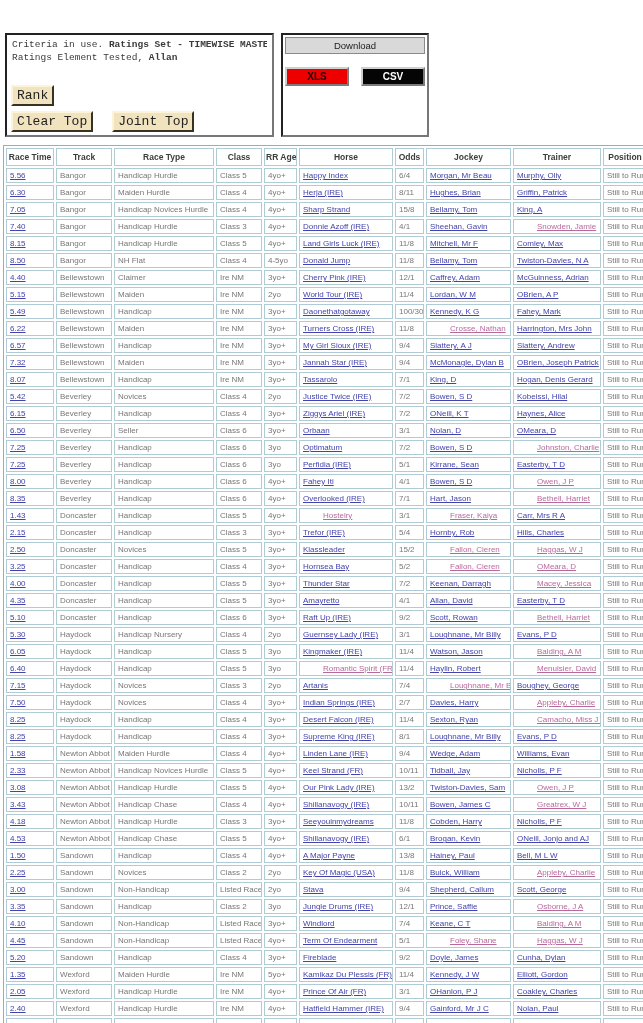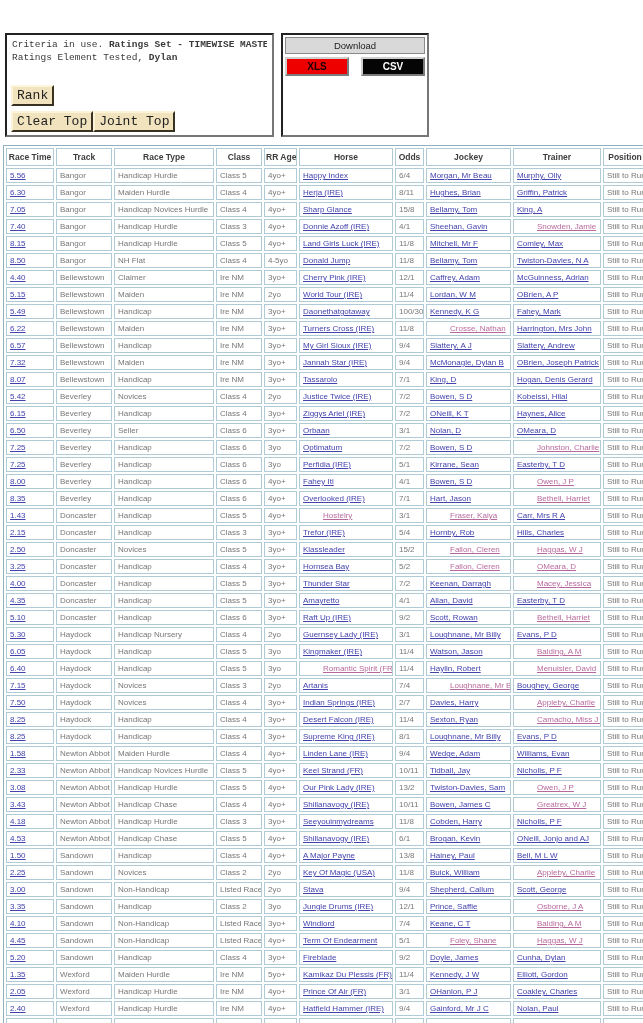--- a/index.html
+++ b/index.html
@@ -13,27 +13,27 @@
   }
   .criteria-text { font-size:9.5px; line-height:1.35; color:#3a3a3a; white-space:nowrap; overflow:hidden;font-family:Liberation Mono, monospace; }
   .criteria-text b { font-weight:bold; }
   .beige-btn {
     font-family:Liberation Mono, monospace;
     background:var(--btn-bg); color:#222; font-size:13px;
     border:2px outset #fdf3d8; border-right-color:#8d7c54; border-bottom-color:#8d7c54;
     padding:1px 4px; cursor:pointer;
   }
   .rank-pos { position:absolute; left:4px; top:50px; }
-  .btn-row { position:absolute; left:4px; bottom:3px; display:flex; gap:0; }
+  .btn-row { position:absolute; left:4px; bottom:3px; display:flex; gap:19px; }
 
   .download-box {
     width:140px; height:96px; border:2px inset #777; background:#fff; padding:2px; box-sizing:content-box;
   }
   .dl-title { border:1px solid #8a8a8a; background:#d9d9d9; text-align:center; font-size:9.5px; color:#222; padding:2px 0; }
-  .dl-buttons { display:flex; gap:12px; margin-top:3px; }
+  .dl-buttons { display:flex; gap:12px; margin-top:13px; }
   .dl-btn { flex:1; text-align:center; font-size:10px; font-weight:bold; padding:2px 0; border:2px outset #cfcfcf; cursor:pointer; }
   .dl-xls { background:var(--xls); color:#1c0000; }
   .dl-csv { background:var(--csv); color:#fff; }
 
   
   table.races {
     margin:8px 0 0 3px; width:637px; table-layout:fixed;
     border-collapse:separate; border-spacing:2px;
     border:1px solid var(--tbl-outer); background:#fff;
   }
@@ -48,21 +48,21 @@
   a.lnk { color:var(--link); text-decoration:underline; cursor:pointer; }
   a.lnk.visited { color:var(--visited);padding-left:20px; }
 </style>
 </head>
 <body>
 
 <div class="top">
   <div class="criteria-box">
     <div class="criteria-text">
       <span>Criteria in use. </span><b>Ratings Set - TIMEWISE MASTER RATI</b><br>
-      <span>Ratings Element Tested, </span><b>Dylan</b>
+      <span>Ratings Element Tested, </span><b>Allan</b>
     </div>
     <button class="beige-btn rank-pos">Rank</button>
     <div class="btn-row">
       <button class="beige-btn">Clear Top</button>
       <button class="beige-btn">Joint Top</button>
     </div>
   </div>
 
   <div class="download-box">
     <div class="dl-title">Download</div>
@@ -126,21 +126,21 @@
     <td><a class="lnk">Griffin, Patrick</a></td>
     <td>Still to Run</td>
   </tr>
 
   <tr>
     <td><a class="lnk">7.05</a></td>
     <td>Bangor</td>
     <td>Handicap Novices Hurdle</td>
     <td>Class 4</td>
     <td>4yo+</td>
-    <td><a class="lnk">Sharp Glance</a></td>
+    <td><a class="lnk">Sharp Strand</a></td>
     <td>15/8</td>
     <td><a class="lnk">Bellamy, Tom</a></td>
     <td><a class="lnk">King, A</a></td>
     <td>Still to Run</td>
   </tr>
 
   <tr>
     <td><a class="lnk">7.40</a></td>
     <td>Bangor</td>
     <td>Handicap Hurdle</td>

